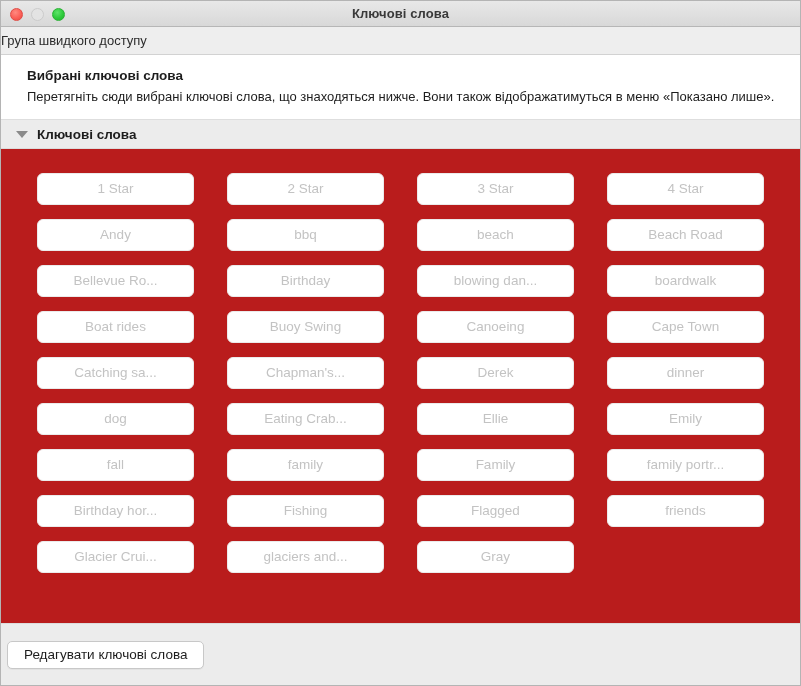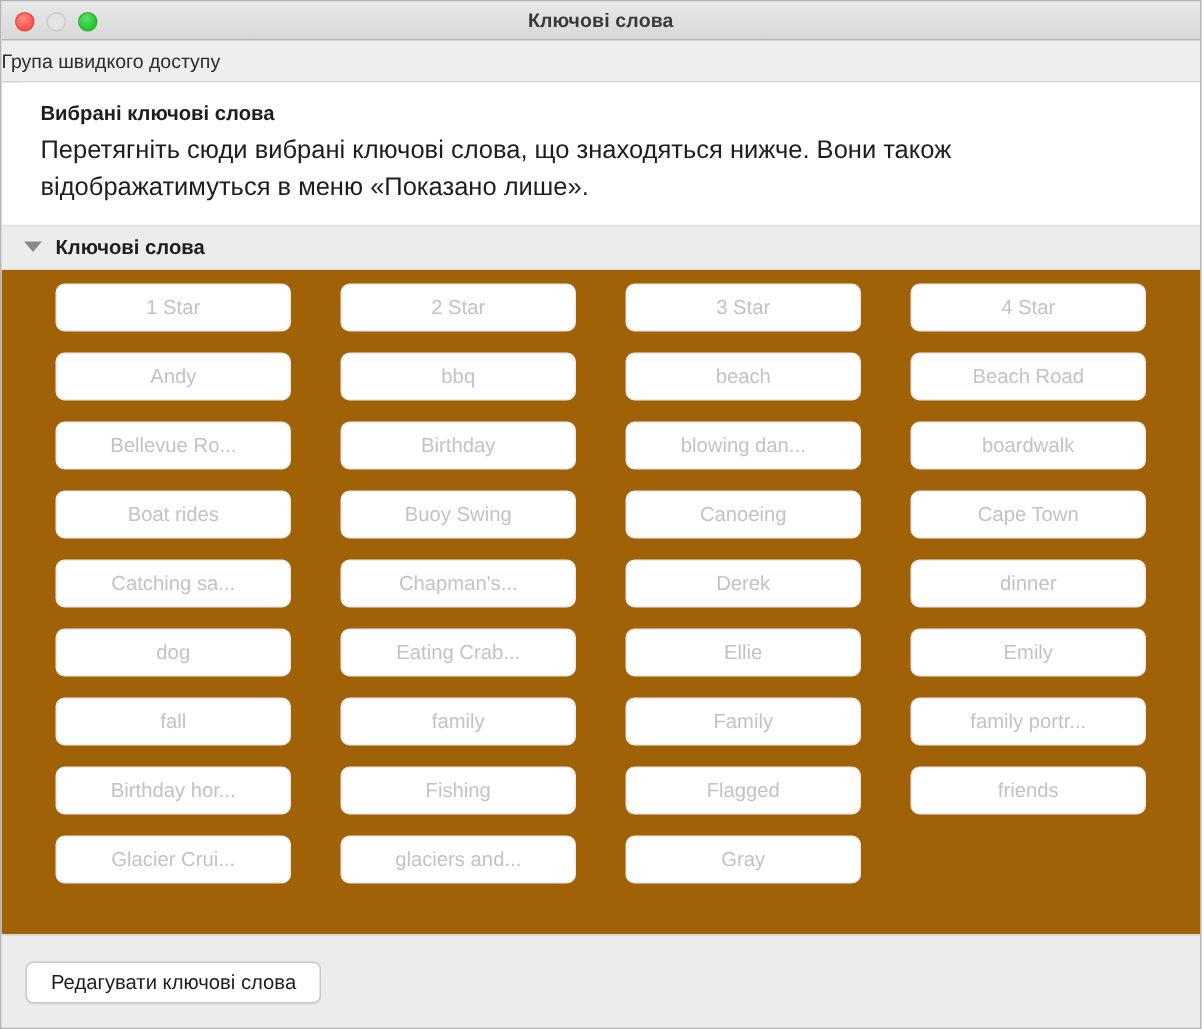--- a/index.html
+++ b/index.html
@@ -96,21 +96,21 @@
     margin-left: 12px;
   }
   .drop-title {
     font-size: 13.5px;
     font-weight: bold;
     color: #1d1d1d;
     margin: 0 0 3px 0;
     line-height: 1.35;
   }
   .drop-desc {
-    font-size: 17px;
+    font-size: 13px;
     color: #1d1d1d;
     line-height: 1.45;
     margin: 0;
     max-width: 760px;
   }
 
   
   .section-header {
     height: 30px;
     min-height: 30px;
@@ -133,23 +133,23 @@
   }
   .section-title {
     font-size: 13.5px;
     font-weight: bold;
     color: #1d1d1d;
   }
 
   
   .grid-wrap {
     flex: 1 1 auto;
-    background: #a16207;
+    background: #b91c1c;
     overflow: hidden;
-    padding: 9px 0 0 0;
+    padding: 24px 0 0 0;
     box-sizing: border-box;
   }
   .grid {
     display: grid;
     grid-template-columns: repeat(4, 157px);
     justify-content: center;
     column-gap: 33px;
     row-gap: 14px;
   }
   .keyword {
@@ -170,21 +170,21 @@
   }
 
   
   .footer {
     height: 62px;
     min-height: 62px;
     background: #ececec;
     border-top: 1px solid #dcdcdc;
     display: flex;
     align-items: center;
-    padding-left: 16px;
+    padding-left: 6px;
     box-sizing: border-box;
   }
   .edit-button {
     background: #ffffff;
     border: 1px solid #c8c8c8;
     border-radius: 5px;
     height: 28px;
     padding: 0 16px;
     font-family: "Liberation Sans", sans-serif;
     font-size: 13.5px;

